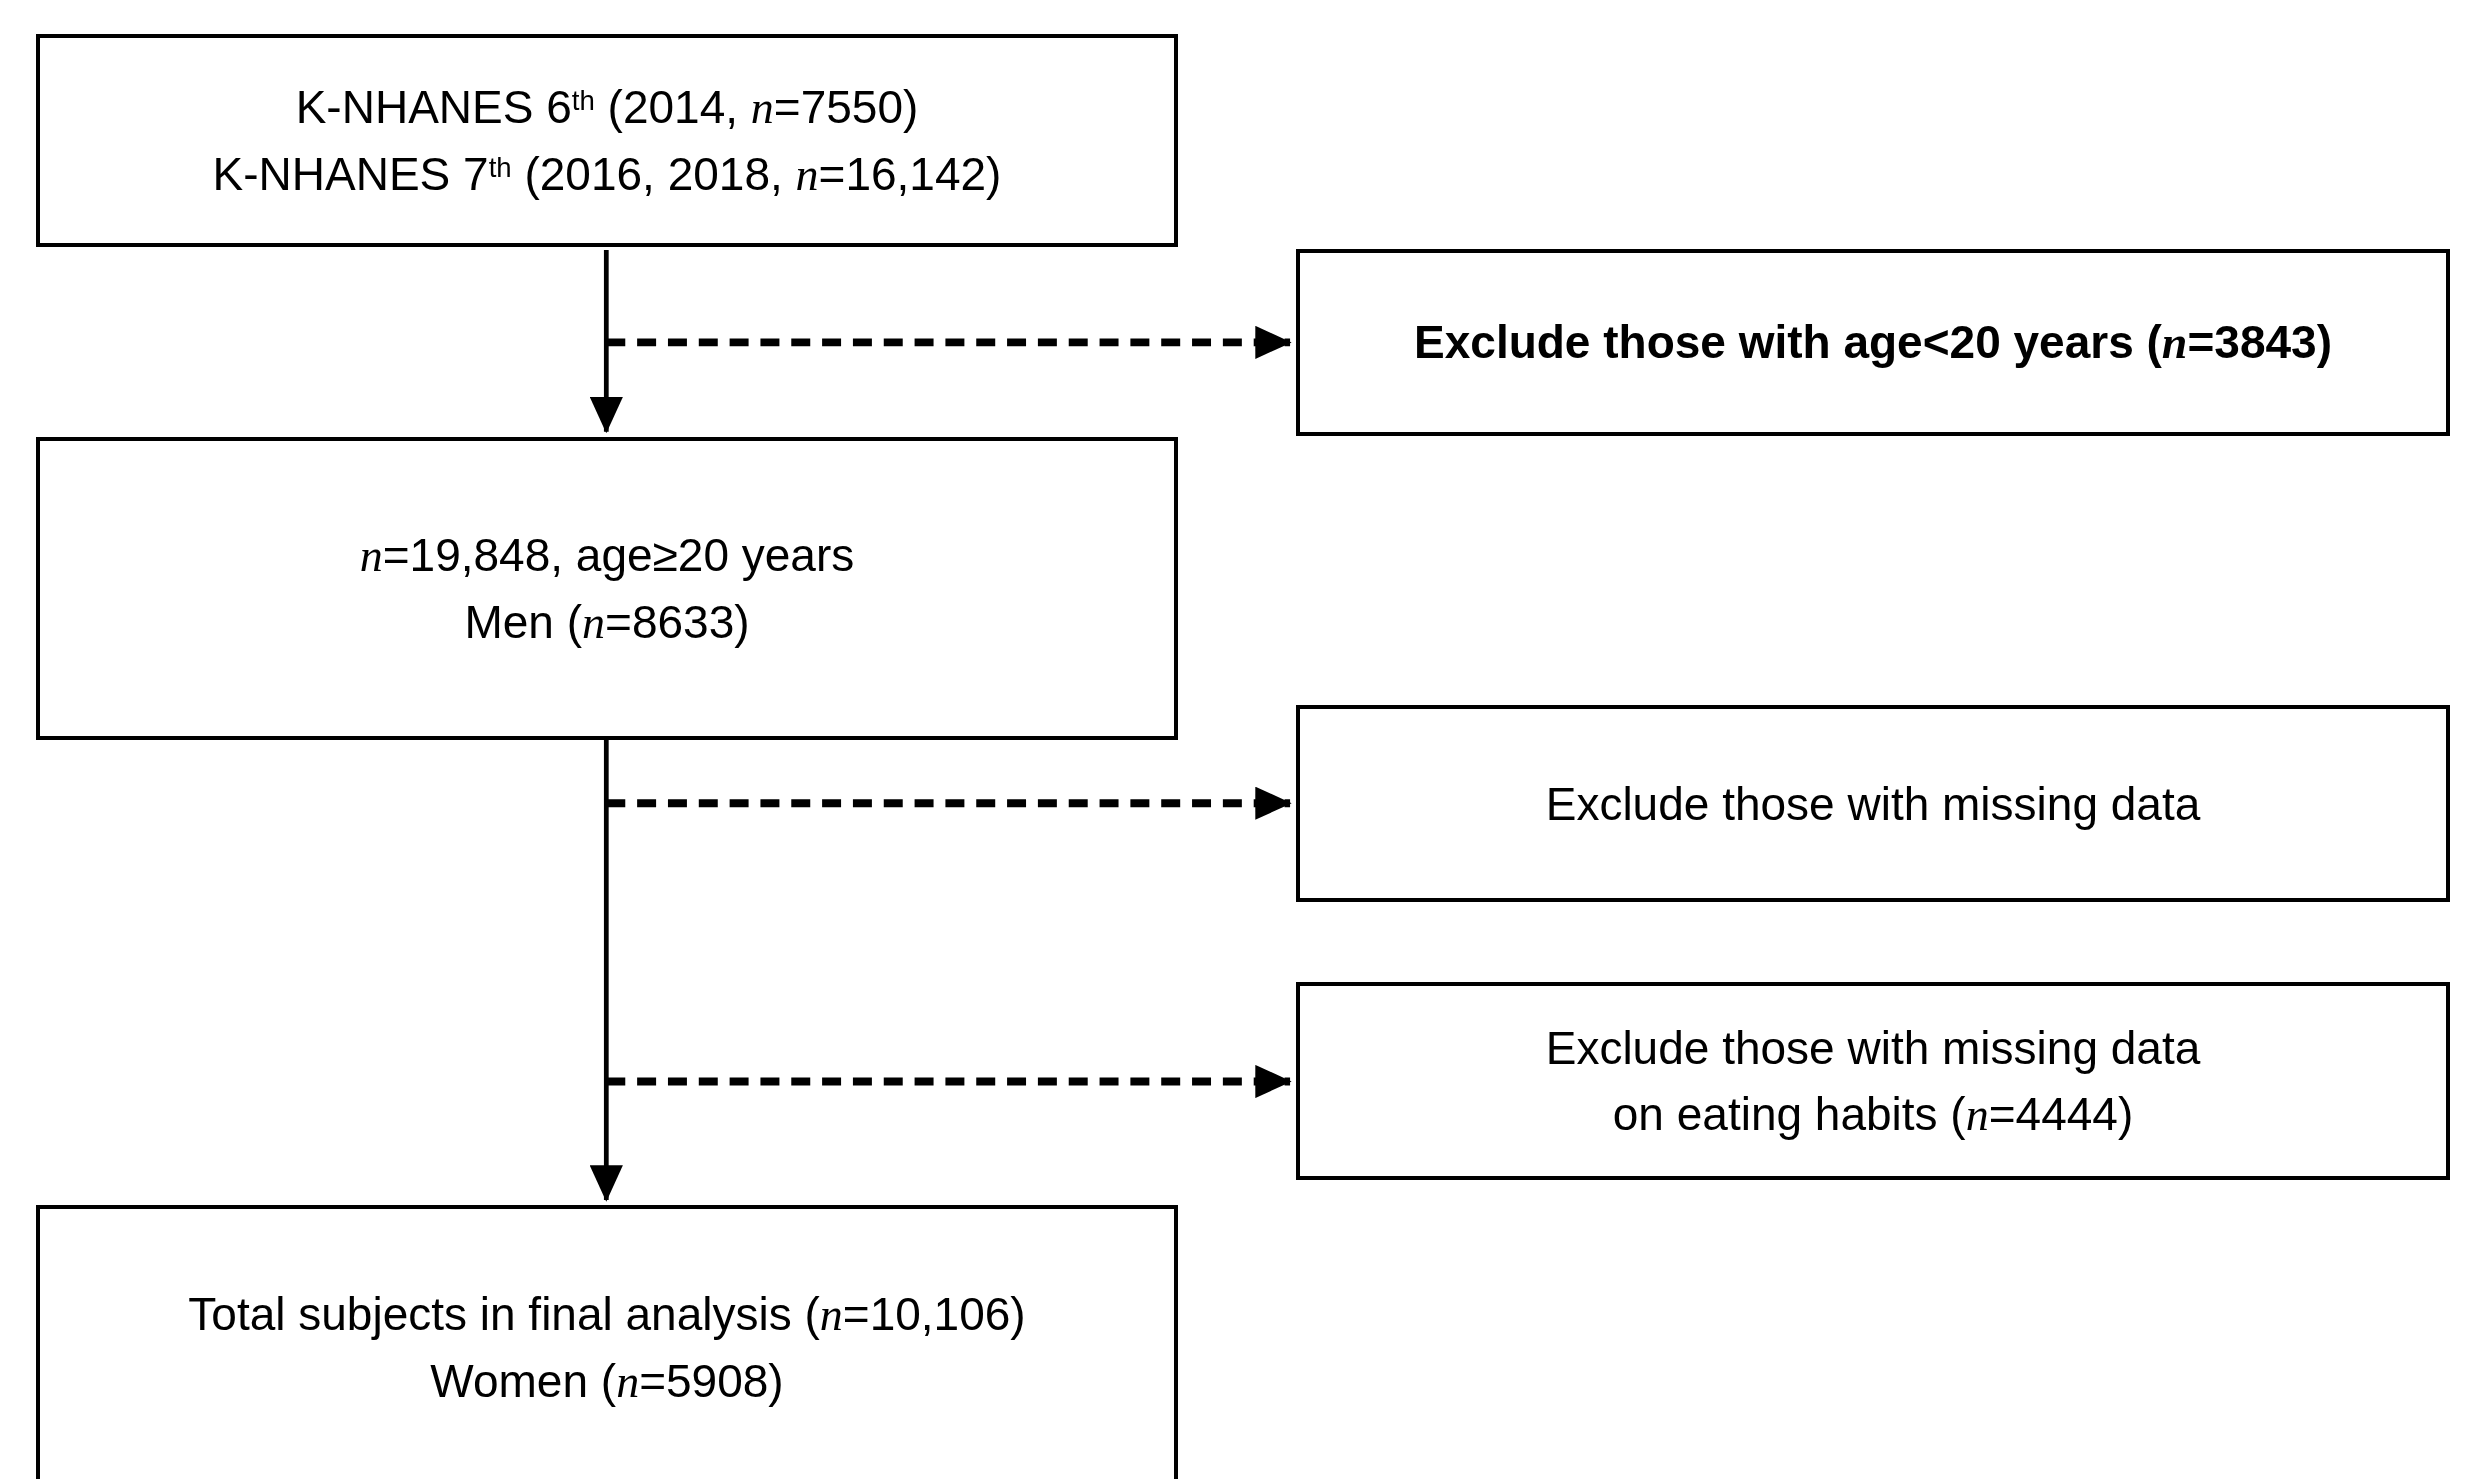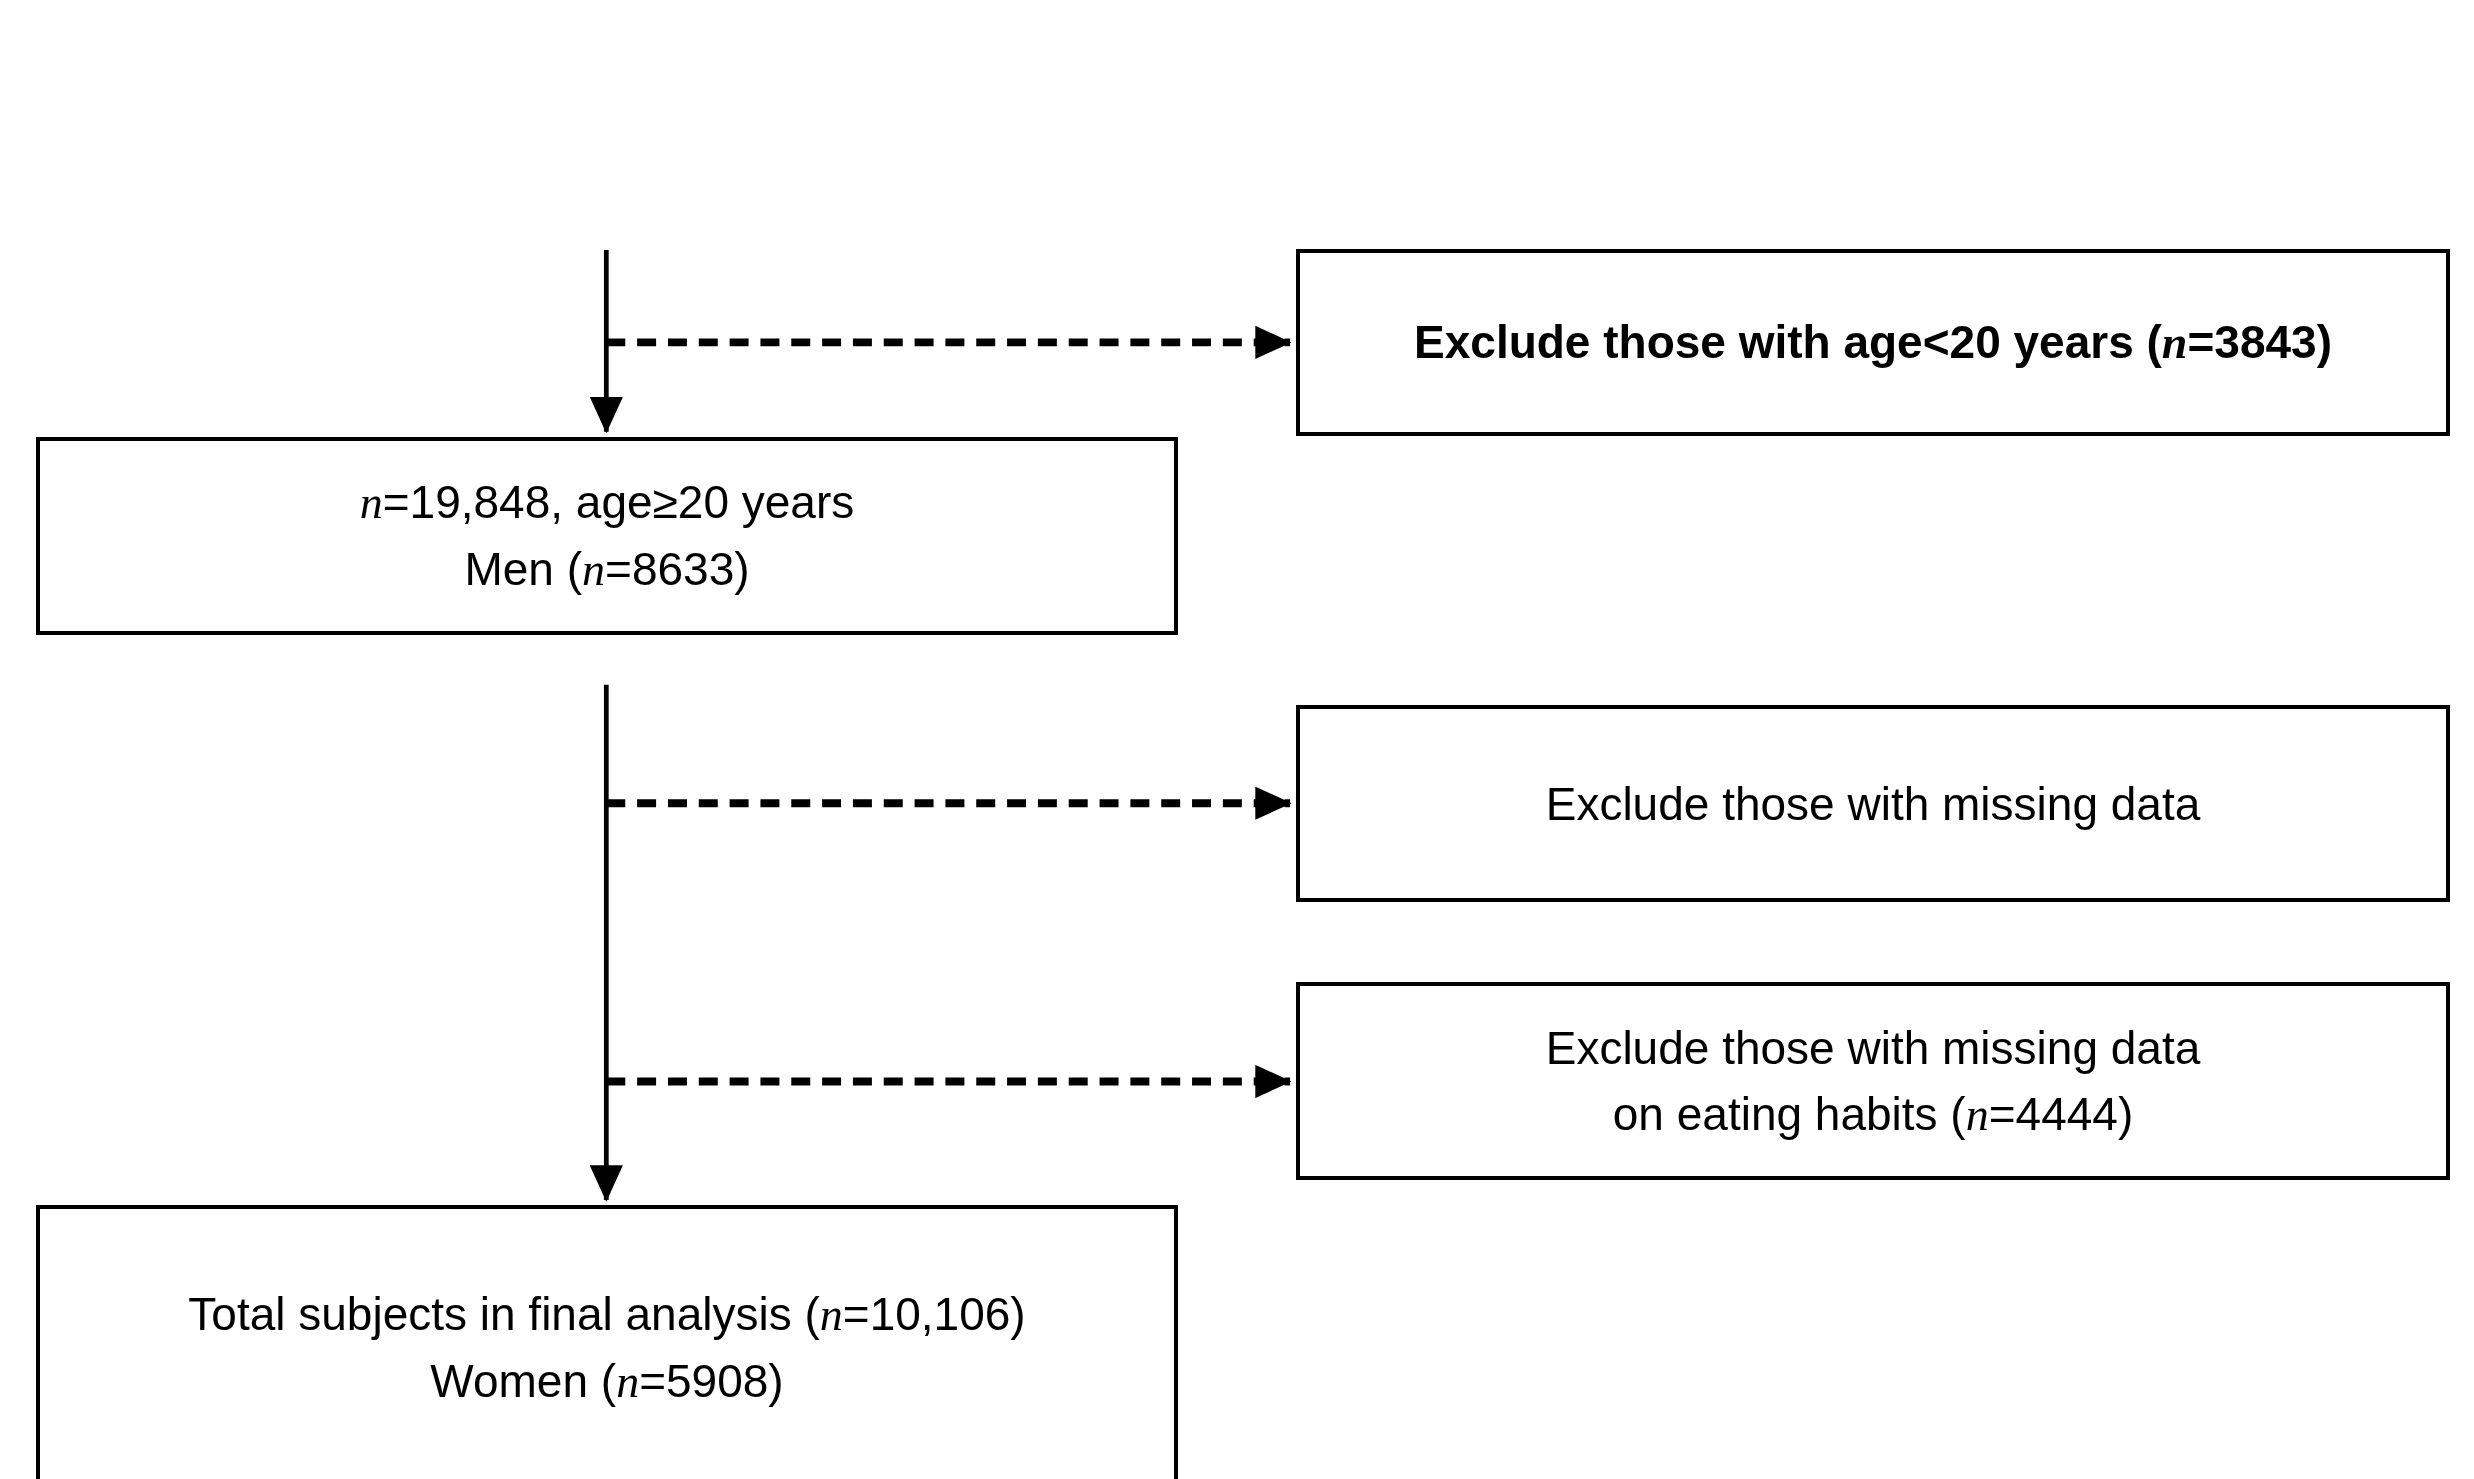--- a/index.html
+++ b/index.html
@@ -33,21 +33,21 @@
   }
   sup {
     font-size: 0.6em;
     vertical-align: baseline;
     position: relative;
     top: -0.45em;
     line-height: 0;
   }
   
   #box-source        { left: 36px;   top: 34px;   width: 1142px; height: 213px; }
-  #box-adults        { left: 36px;   top: 437px;  width: 1142px; height: 198px; }
+  #box-adults        { left: 36px;   top: 437px;  width: 1142px; height: 303px; }
   #box-final         { left: 36px;   top: 1205px; width: 1142px; height: 286px; }
   
   #box-exclude-age    { left: 1296px; top: 249px;  width: 1154px; height: 187px; font-weight: bold; }
   #box-exclude-phq9   { left: 1296px; top: 705px;  width: 1154px; height: 197px; }
   #box-exclude-eating { left: 1296px; top: 982px; width: 1154px; height: 198px; }
   svg.arrows {
     position: absolute;
     left: 0; top: 0;
     width: 2475px;
     height: 1480px;
@@ -70,20 +70,24 @@
 
     <line x1="767" y1="866" x2="767" y2="1518" stroke="#000000" stroke-width="6" marker-end="url(#ah)"></line>
 
     <line x1="767" y1="433" x2="1632" y2="433" stroke="#000000" stroke-width="10" stroke-dasharray="24 15" marker-end="url(#ah)"></line>
 
     <line x1="767" y1="1016" x2="1632" y2="1016" stroke="#000000" stroke-width="10" stroke-dasharray="24 15" marker-end="url(#ah)"></line>
 
     <line x1="767" y1="1368" x2="1632" y2="1368" stroke="#000000" stroke-width="10" stroke-dasharray="24 15" marker-end="url(#ah)"></line>
   </svg>
 
+  <div class="box" id="box-source">
+      <div class="line"><span>K-NHANES 6</span><sup>th</sup><span> (2014, </span><span class="nvar">n</span><span>=7550)</span></div>
+      <div class="line"><span>K-NHANES 7</span><sup>th</sup><span> (2016, 2018, </span><span class="nvar">n</span><span>=16,142)</span></div>
+    </div>
 
   <div class="box" id="box-exclude-age">
       <div class="line"><span>Exclude those with age&lt;20 years (</span><span class="nvar">n</span><span>=3843)</span></div>
     </div>
 
   <div class="box" id="box-adults">
       <div class="line"><span class="nvar">n</span><span>=19,848, age≥20 years</span></div>
       <div class="line"><span>Men (</span><span class="nvar">n</span><span>=8633)</span></div>
     </div>
 

